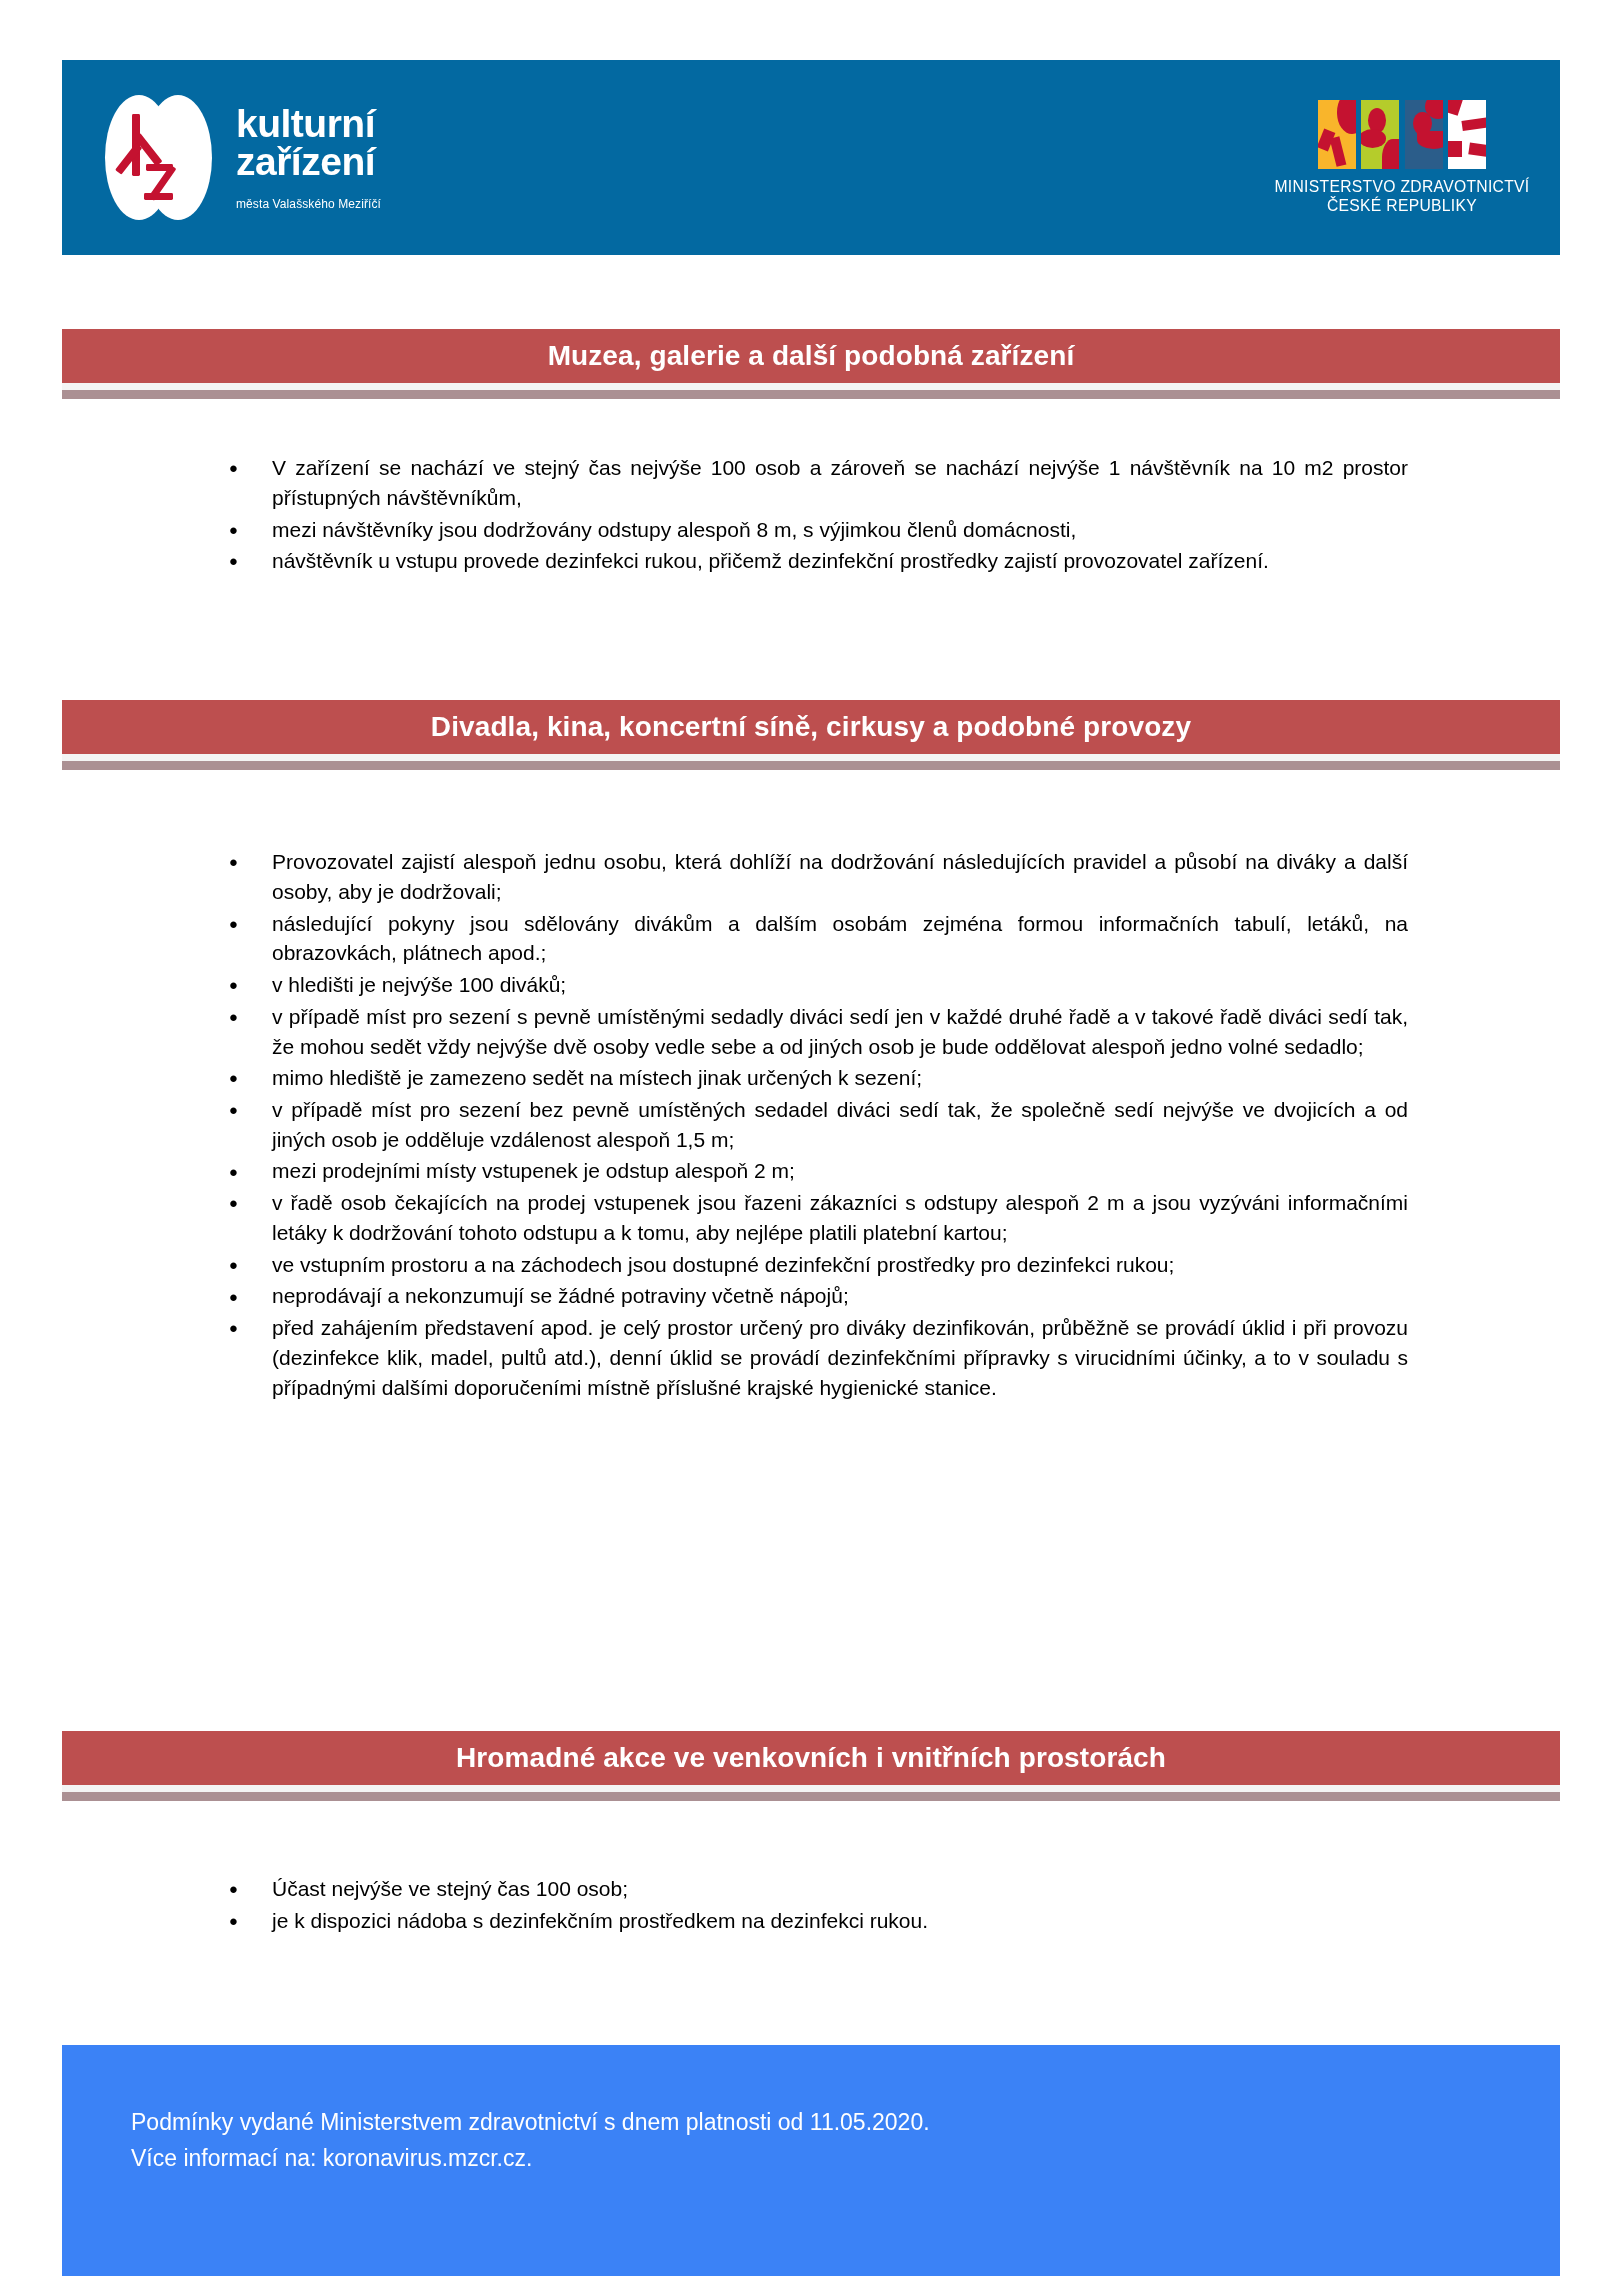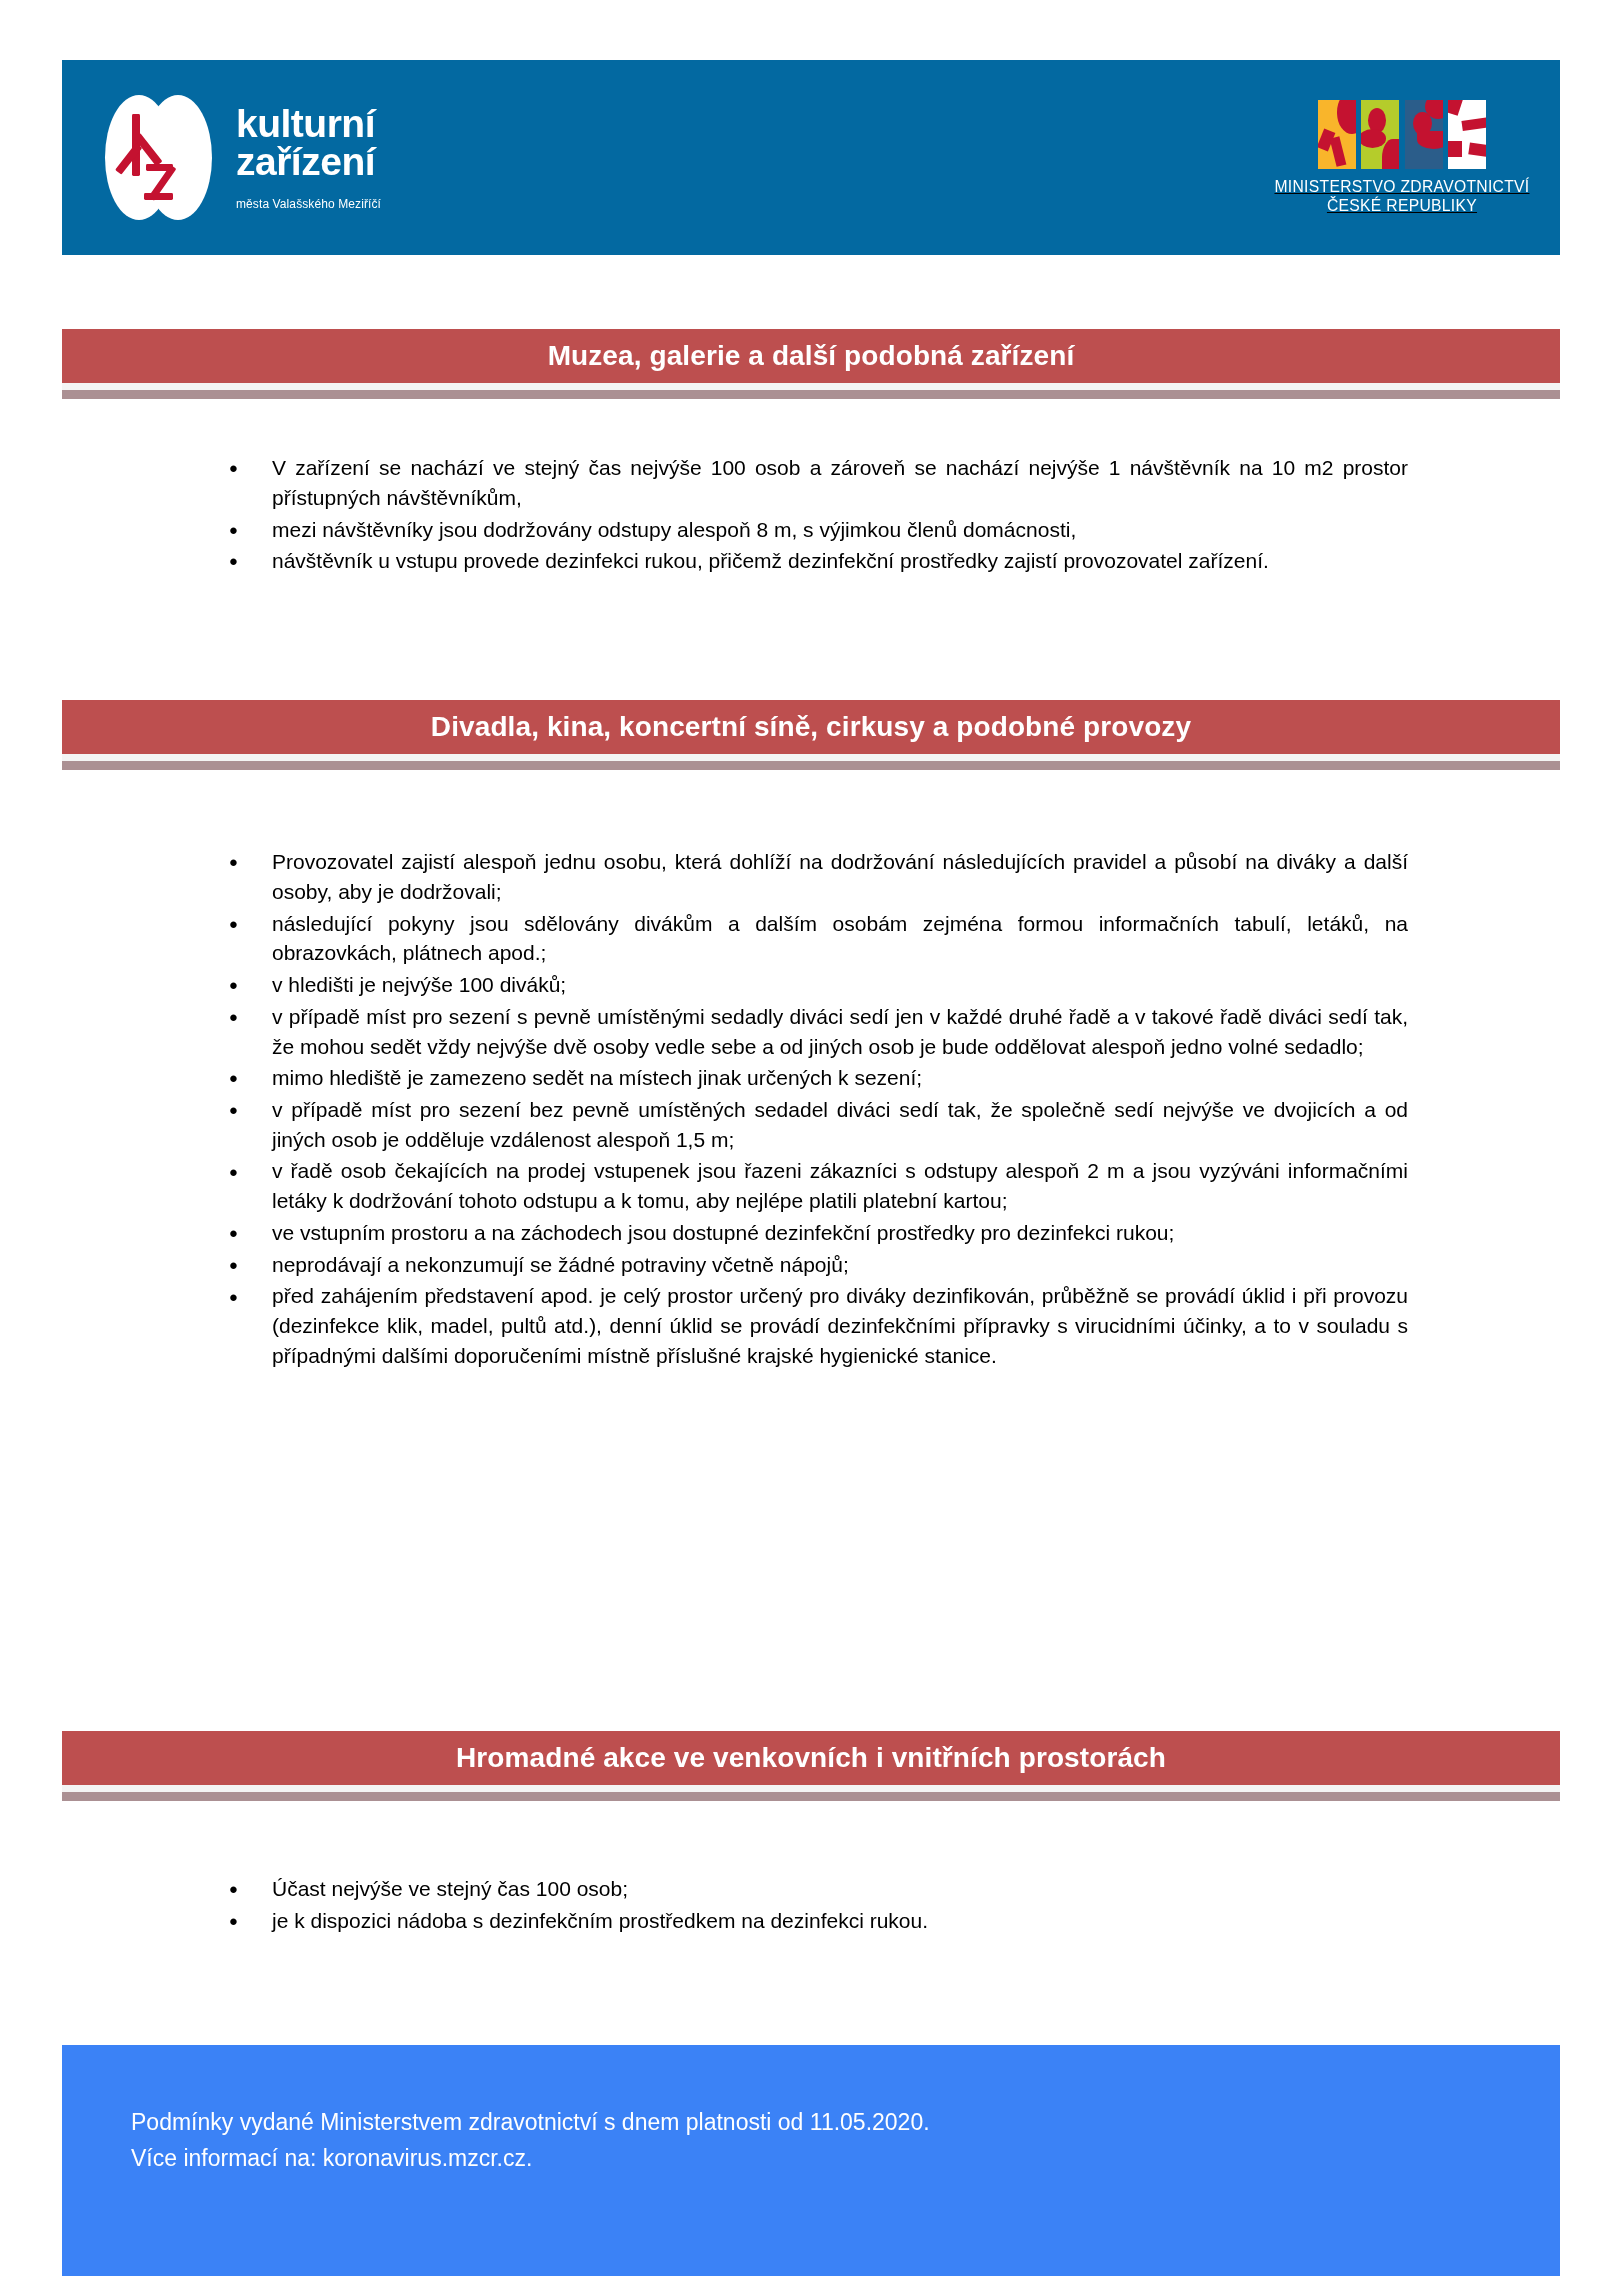--- a/index.html
+++ b/index.html
@@ -134,21 +134,20 @@
     margin-top: 17px;
     letter-spacing: 0.1px;
   }
 
   
   .ministry {
     display: flex;
     flex-direction: column;
     align-items: center;
     gap: 7.4px;
-    text-decoration: underline;
   }
   .ministry-blocks {
     display: flex;
     gap: 5.6px;
     height: 69px;
   }
   .mblock {
     width: 38px;
     height: 69px;
     position: relative;
@@ -340,20 +339,21 @@
   <div class="underbar"></div>
 </div>
 
 <ul class="bullets" style="top:847px;">
   <li>Provozovatel zajistí alespoň jednu osobu, která dohlíží na dodržování následujících pravidel a působí na diváky a další osoby, aby je dodržovali;</li>
   <li>následující pokyny jsou sdělovány divákům a dalším osobám zejména formou informačních tabulí, letáků, na obrazovkách, plátnech apod.;</li>
   <li class="nojustify">v hledišti je nejvýše 100 diváků;</li>
   <li>v případě míst pro sezení s pevně umístěnými sedadly diváci sedí jen v každé druhé řadě a v takové řadě diváci sedí tak, že mohou sedět vždy nejvýše dvě osoby vedle sebe a od jiných osob je bude oddělovat alespoň jedno volné sedadlo;</li>
   <li class="nojustify">mimo hlediště je zamezeno sedět na místech jinak určených k sezení;</li>
   <li>v případě míst pro sezení bez pevně umístěných sedadel diváci sedí tak, že společně sedí nejvýše ve dvojicích a od jiných osob je odděluje vzdálenost alespoň 1,5 m;</li>
+  <li class="nojustify">mezi prodejními místy vstupenek je odstup alespoň 2 m;</li>
   <li>v řadě osob čekajících na prodej vstupenek jsou řazeni zákazníci s odstupy alespoň 2 m a jsou vyzýváni informačními letáky k dodržování tohoto odstupu a k tomu, aby nejlépe platili platební kartou;</li>
   <li>ve vstupním prostoru a na záchodech jsou dostupné dezinfekční prostředky pro dezinfekci rukou;</li>
   <li class="nojustify">neprodávají a nekonzumují se žádné potraviny včetně nápojů;</li>
   <li>před zahájením představení apod. je celý prostor určený pro diváky dezinfikován, průběžně se provádí úklid i při provozu (dezinfekce klik, madel, pultů atd.), denní úklid se provádí dezinfekčními přípravky s virucidními účinky, a to v souladu s případnými dalšími doporučeními místně příslušné krajské hygienické stanice.</li>
 </ul>
 
 <div class="section-head" style="top:1731px;">
   <div class="bar">
     <span class="bar-title">Hromadné akce ve venkovních i vnitřních prostorách</span>
   </div>

